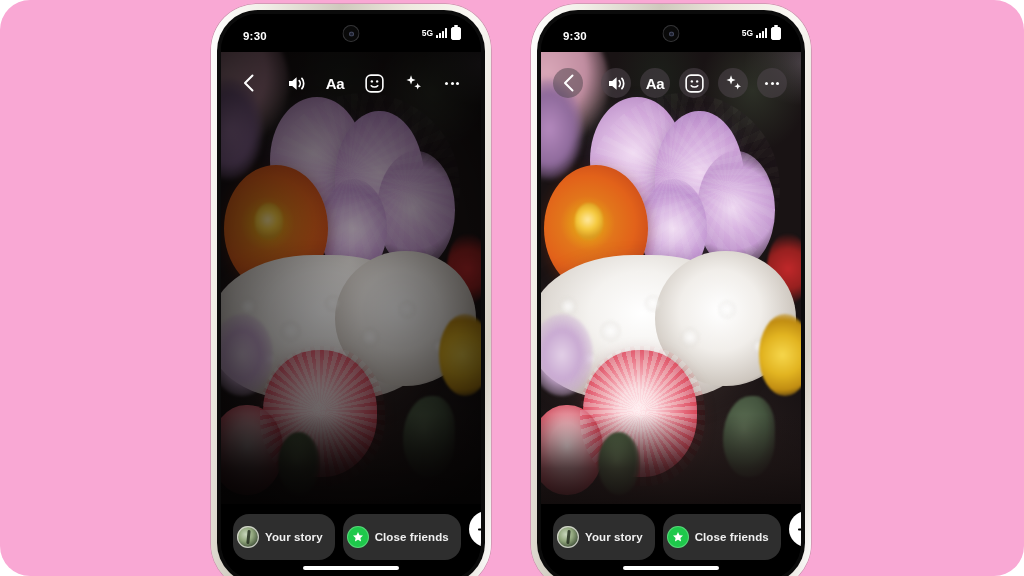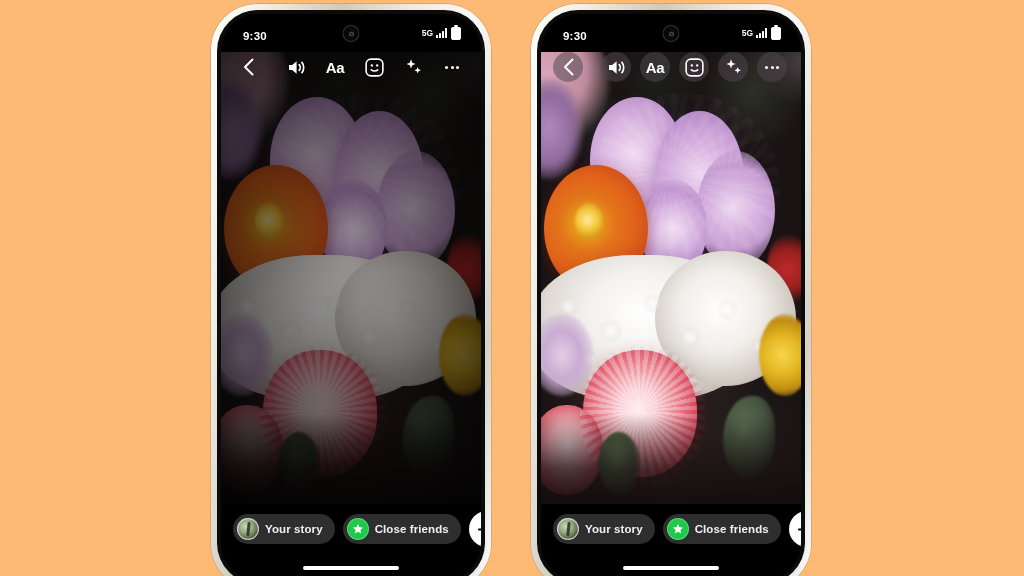--- a/index.html
+++ b/index.html
@@ -11,21 +11,22 @@
     width: 1024px;
     height: 576px;
     position: relative;
     overflow: hidden;
     font-family: "Liberation Sans", sans-serif;
   }
 
   .stage {
     position: absolute;
     inset: 0;
-    background: #fdba74;
+    background: #f9a8d4;
+    border-radius: 30px;
   }
 
   
   .phone {
     position: absolute;
     top: 4px;
     width: 280px;
     height: 586px;
     border-radius: 46px;
     background: linear-gradient(100deg, #ffffff 0%, #f2efe8 14%, #cfc9bd 34%, #efeae0 52%, #fbf9f5 70%, #d8d2c6 88%, #ffffff 100%);
@@ -375,21 +376,21 @@
     pointer-events: none;
   }
 
   
   .top-toolbar {
     position: absolute;
     left: 0; right: 0; top: 38px;
     height: 46px;
     z-index: 30;
     display: flex;
-    align-items: flex-start;
+    align-items: flex-end;
     padding: 0 14px 0 12px;
     box-sizing: border-box;
     gap: 0;
   }
   .tool-btn {
     width: 30px; height: 30px;
     border-radius: 50%;
     display: flex;
     align-items: center;
     justify-content: center;
@@ -438,21 +439,21 @@
     height: 76px;
     z-index: 30;
     background: #000000;
     display: flex;
     align-items: flex-start;
     padding: 10px 12px 0 12px;
     box-sizing: border-box;
     gap: 8px;
   }
   .pill {
-    height: 30px;
+    height: 46px;
     border-radius: 16px;
     background: #2e2e2e;
     display: flex;
     align-items: center;
     gap: 6px;
     padding: 0 12px 0 4px;
     box-sizing: border-box;
   }
   .pill-label {
     color: #f0f0f0;

